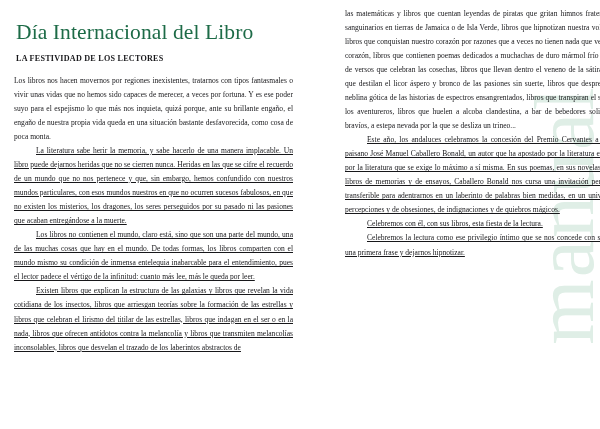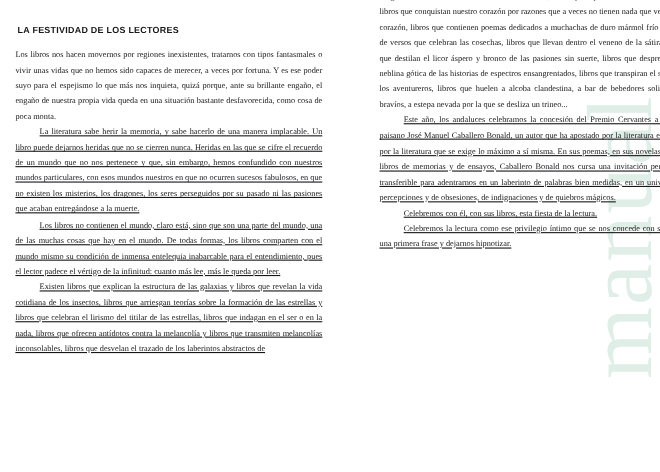--- a/index.html
+++ b/index.html
@@ -59,21 +59,21 @@
     padding: 6px 0 0 2px;
     font-family: "Liberation Serif", "DejaVu Serif", serif;
     font-weight: 400;
     font-size: 21.5px;
     line-height: 1.15;
     color: #1d6b47;
     letter-spacing: 0.1px;
   }
   #page-subtitle {
     margin: 9px 0 0 2px;
-    font-family: Liberation Sans, sans-serif;
+    font-family: Liberation Serif, serif;
     font-size: 8.1px;
     font-weight: 700;
     letter-spacing: 0.25px;
     color: #17171a;
     text-transform: uppercase;
   }
 
   
   #columns {
     display: flex;
@@ -120,20 +120,21 @@
 </style>
 </head>
 <body>
 
 <div id="watermark-layer">
   <div id="watermark-text">manual</div>
 </div>
 
 <div id="page">
 
+  <h1 id="page-title">Día Internacional del Libro</h1>
 
   <div id="page-subtitle">LA FESTIVIDAD DE LOS LECTORES</div>
 
   <div id="columns">
 
     <div class="column" id="left-column">
       <p class="para">Los libros nos hacen movernos por regiones inexistentes, tratarnos con tipos fantasmales o vivir unas vidas que no hemos sido capaces de merecer, a veces por fortuna. Y es ese poder suyo para el espejismo lo que más nos inquieta, quizá porque, ante su brillante engaño, el engaño de nuestra propia vida queda en una situación bastante desfavorecida, como cosa de poca monta.</p>
       <p class="para indent">La literatura sabe herir la memoria, y sabe hacerlo de una manera implacable. Un libro puede dejarnos heridas que no se cierren nunca. Heridas en las que se cifre el recuerdo de un mundo que no nos pertenece y que, sin embargo, hemos confundido con nuestros mundos particulares, con esos mundos nuestros en que no ocurren sucesos fabulosos, en que no existen los misterios, los dragones, los seres perseguidos por su pasado ni las pasiones que acaban entregándose a la muerte.</p>
       <p class="para indent">Los libros no contienen el mundo, claro está, sino que son una parte del mundo, una de las muchas cosas que hay en el mundo. De todas formas, los libros comparten con el mundo mismo su condición de inmensa entelequia inabarcable para el entendimiento, pues el lector padece el vértigo de la infinitud: cuanto más lee, más le queda por leer.</p>
       <p class="para indent">Existen libros que explican la estructura de las galaxias y libros que revelan la vida cotidiana de los insectos, libros que arriesgan teorías sobre la formación de las estrellas y libros que celebran el lirismo del titilar de las estrellas, libros que indagan en el ser o en la nada, libros que ofrecen antídotos contra la melancolía y libros que transmiten melancolías inconsolables, libros que desvelan el trazado de los laberintos abstractos de</p>

